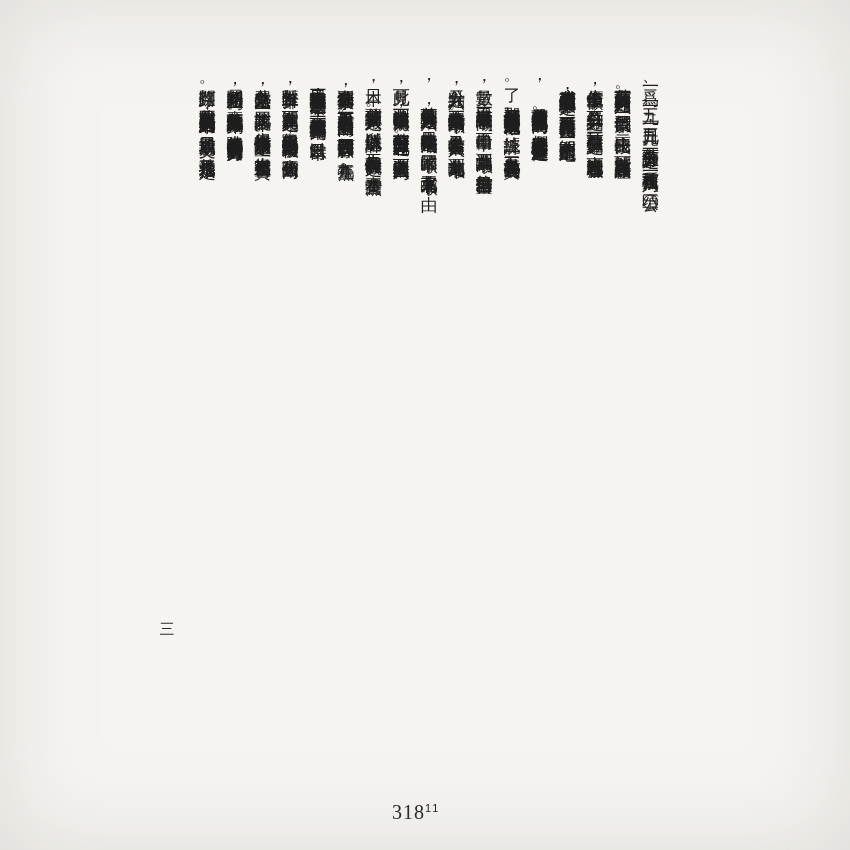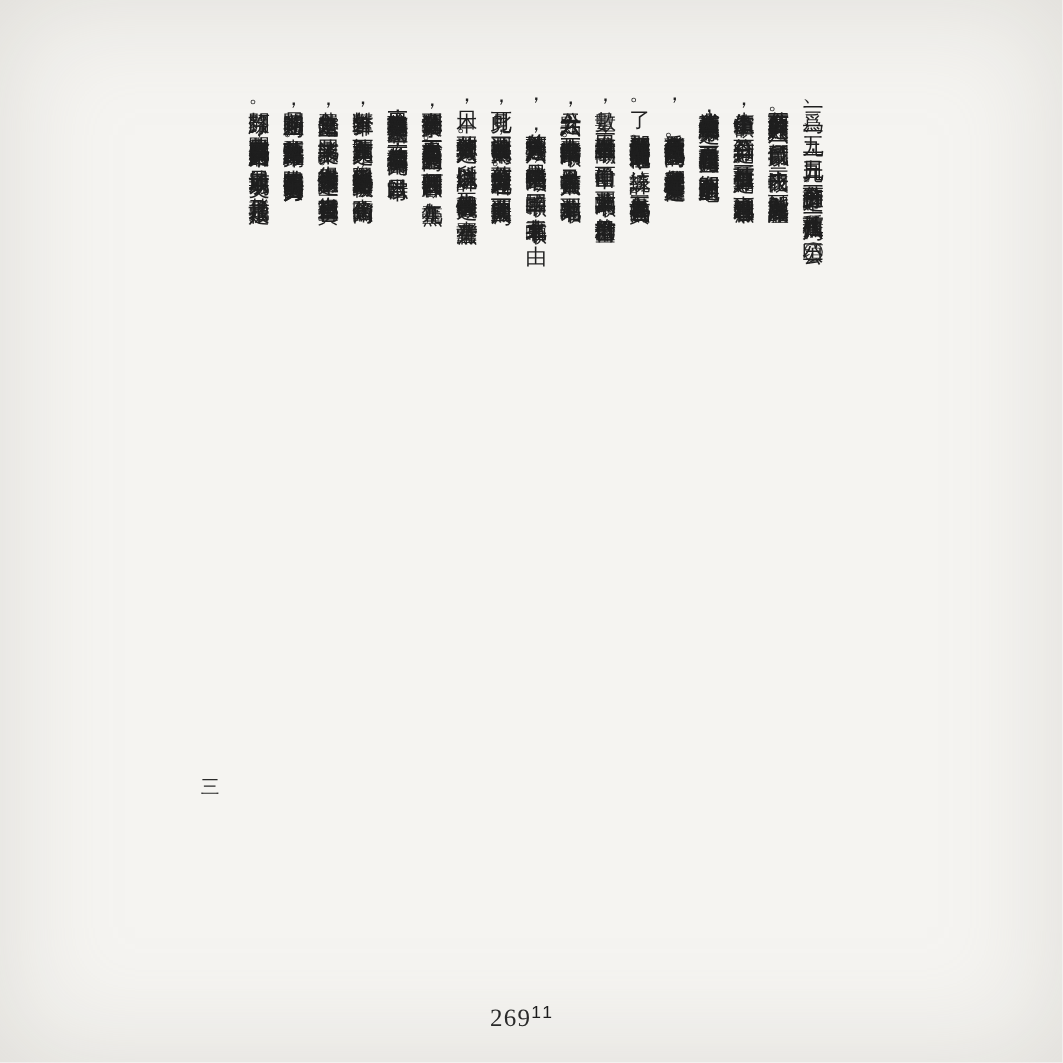--- a/index.html
+++ b/index.html
@@ -46,21 +46,21 @@
   .page-number {
     position: absolute;
     left: 392px;
     top: 801px;
     font-size: 20px;
     color: #2a2a2a;
     letter-spacing: 1px;
   }
   .page-number .sup {
     font-family: "Liberation Sans", sans-serif;
-    font-size: 14px;
+    font-size: 11px;
     font-weight: normal;
     vertical-align: 7px;
     letter-spacing: 2px;
     color: #1c1c1c;
   }
 </style>
 </head>
 <body>
 
 <div class="paper">
@@ -77,14 +77,14 @@
       <div class="col">此可見，亞洲香蕉輸出以臺蕉爲第一，佔全亞洲輸出量百分之九五左右。而亞洲主要輸入國爲</div>
       <div class="col">日本，佔亞洲總輸入量百分之八八。所以以這個統計，再加上香蕉的特性觀之，臺灣香蕉業</div>
       <div class="col">在亞洲等於獨佔事業，而爲本省對日貿易中的一主要商品。我們再回顧民國廿四—九年臺蕉</div>
       <div class="col">輸出日本數量平均在一百二十萬公擔左右，而其總價值估價約一千二百萬日元，以當時日本</div>
       <div class="col">對外匯率折算，卽達六百萬美元之鉅。但戰爭發生後因海上輸送路途被封鎖，臺蕉除省內銷</div>
       <div class="col">費之外毫無出路，因此該業一落千丈，幸得光復帶來該業恢復之希望。光復當初直至臺日貿</div>
       <div class="col">易開通時期爲止，臺蕉暫轉華北及上海路線推銷。大陸的易手再迫臺蕉向對日貿易方面努力</div>
       <div class="col">打開路線。此間本省對日貿易代表赴日努力的結果，才與日方成功了交易，其形式是被指定</div>
     </div>
   <div class="margin-label">三</div>
-  <div class="page-number"><span>269</span><span class="sup">11</span></div>
+  <div class="page-number"><span>318</span><span class="sup">11</span></div>
 </div>
 
 </body></html>

